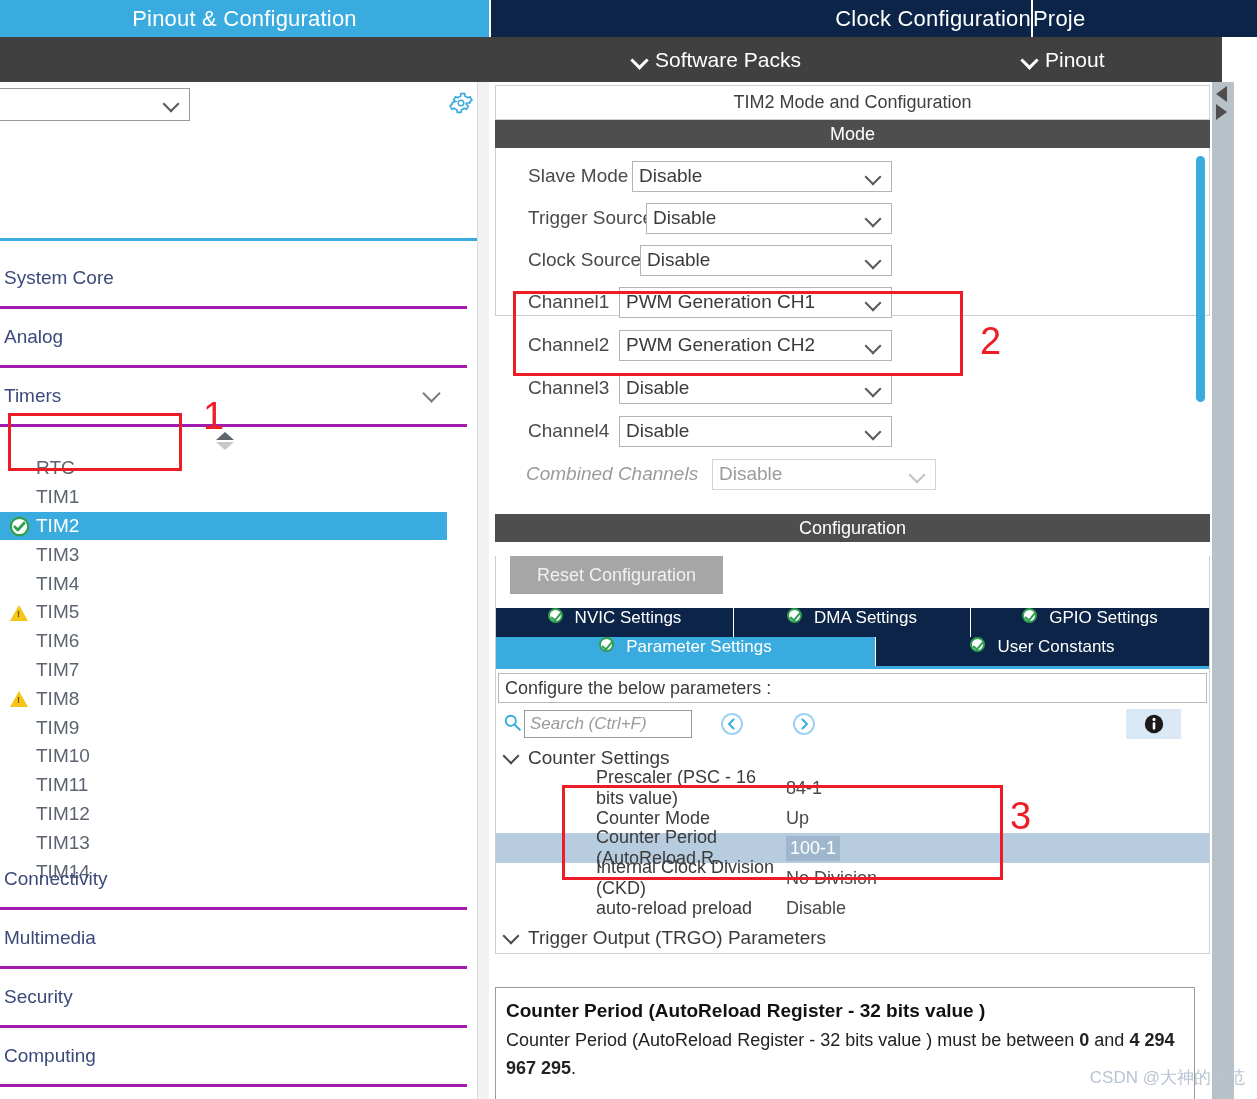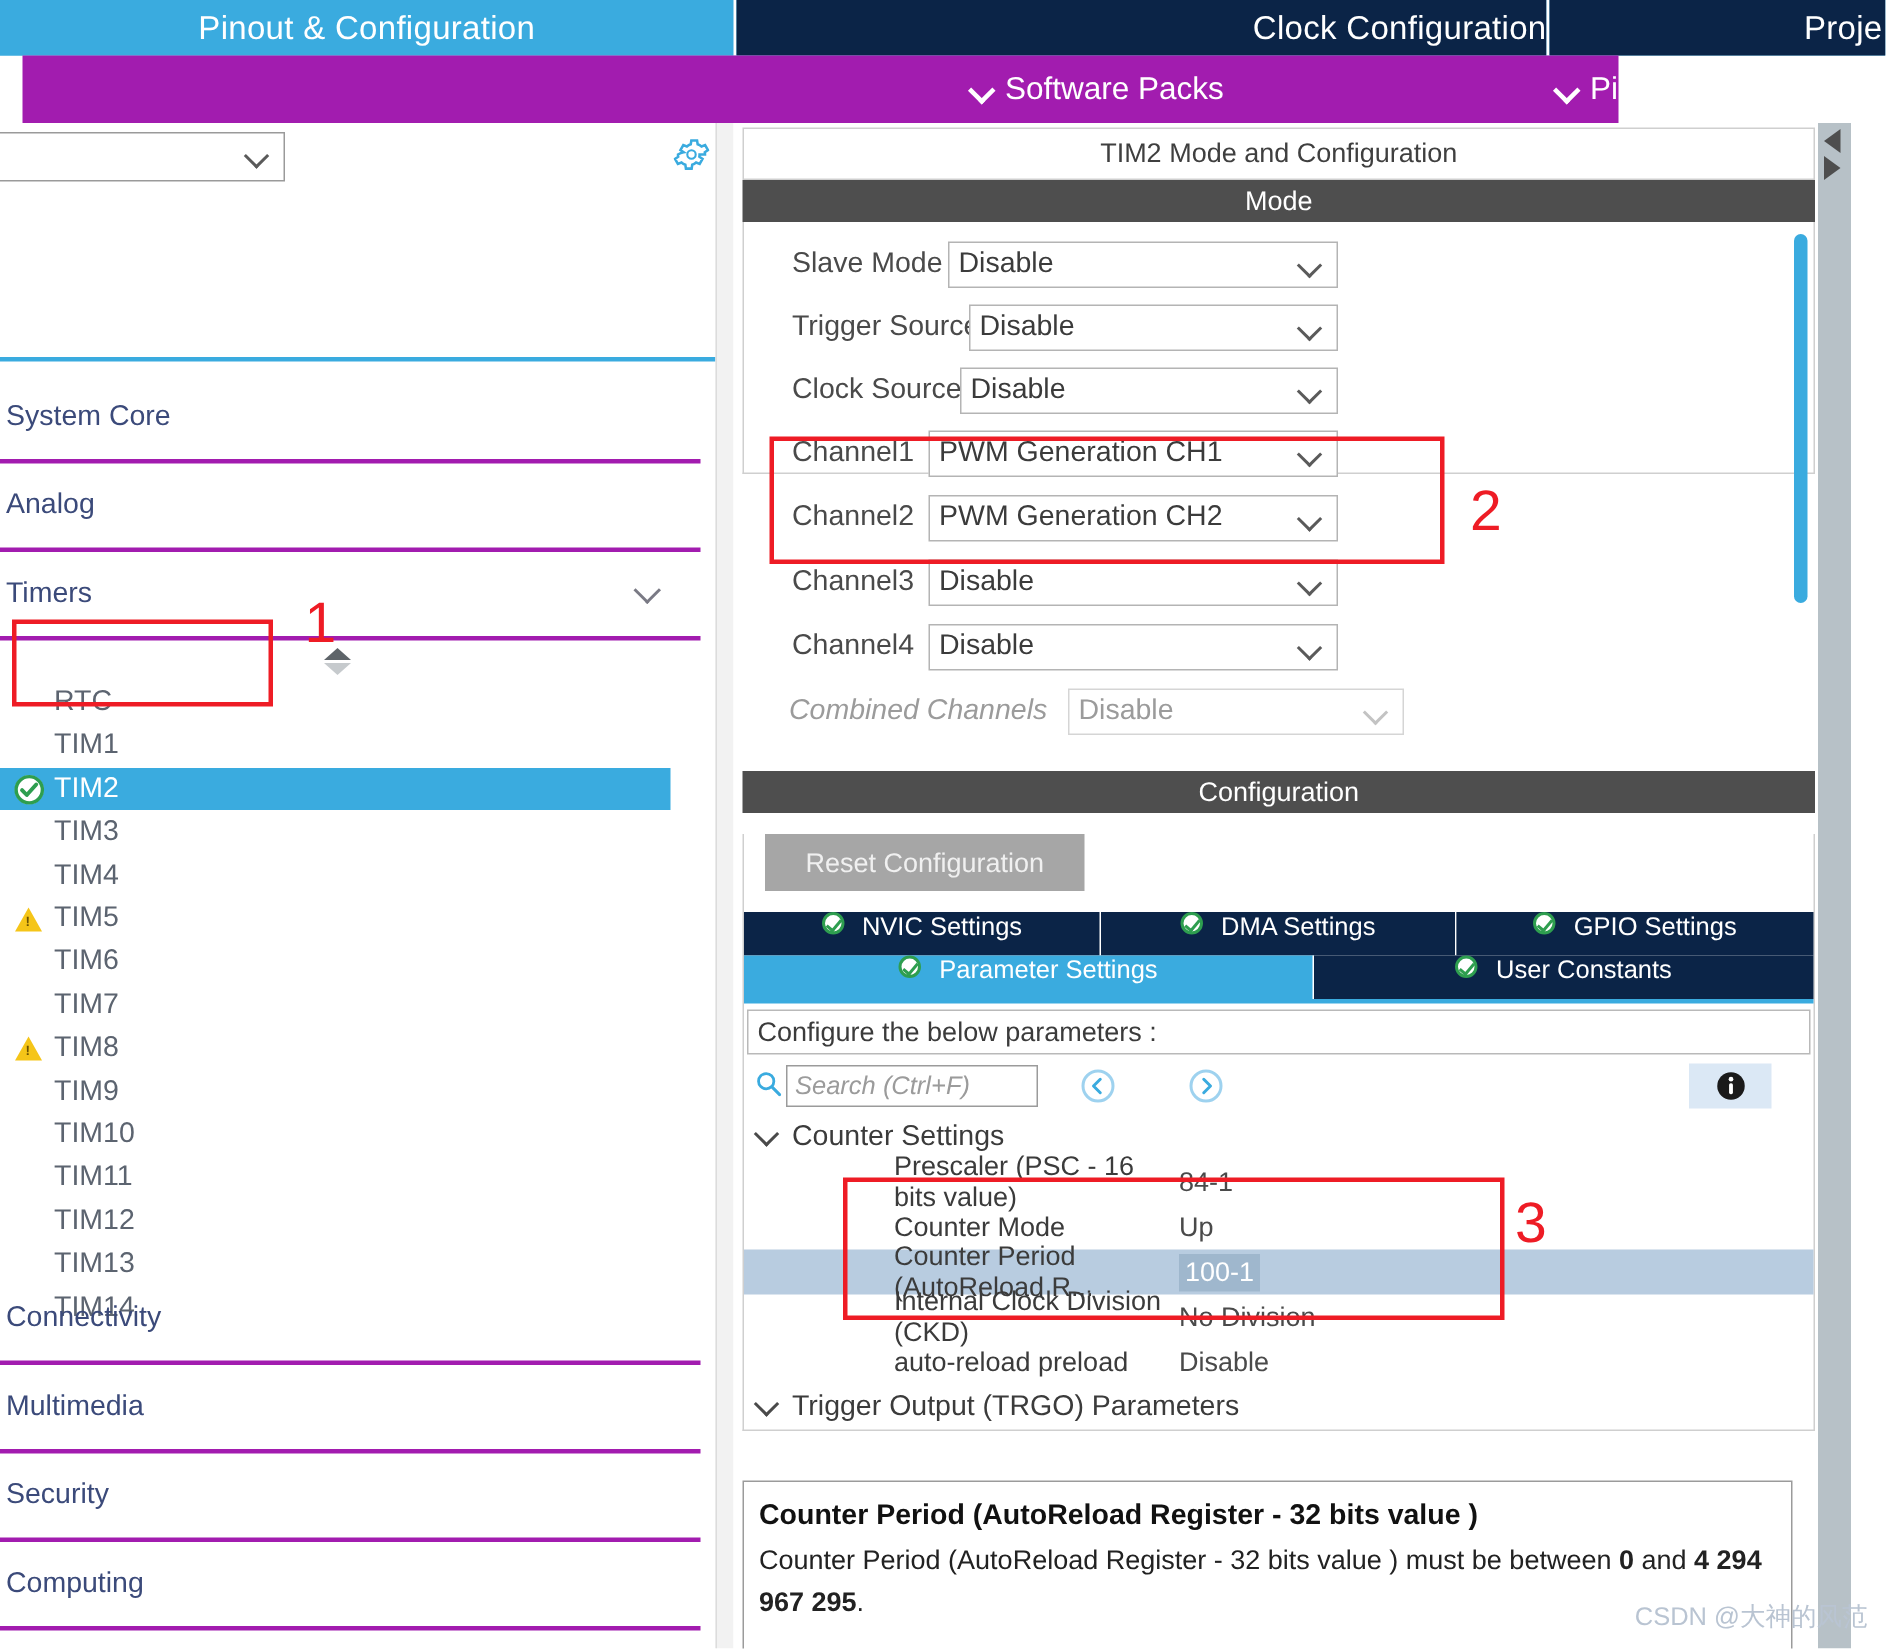--- a/index.html
+++ b/index.html
@@ -13,21 +13,21 @@
 
   
   .tabbar { position:absolute; left:0; top:0; width:1257px; height:37px; background:#3aabdf; display:flex; }
   .tab { height:37px; display:flex; align-items:center; justify-content:center;
          color:#ffffff; font-size:22px; letter-spacing:.2px; }
   .tab.active { background:#3aabdf; }
   .tab.dark { background:#0b2447;justify-content:flex-end; }
   .tab-sep { width:2px; background:#ffffff; height:37px; }
 
   
-  .subbar { position:absolute; left:0; top:37px; width:1064px; height:45px; background:#a21caf; display:flex; align-items:center;margin-left:15px; }
+  .subbar { position:absolute; left:0; top:37px; width:1222px; height:45px; background:#404040; display:flex; align-items:center; }
   .subitem { display:flex; align-items:center; color:#ffffff; font-size:21px; gap:8px; }
   .chev-d { display:inline-block; width:15px; height:15px; position:relative; }
   .chev-d::before{ content:""; position:absolute; left:1px; top:2px; width:10px; height:10px;
       border-right:3px solid #fff; border-bottom:3px solid #fff; transform:rotate(45deg); }
 
   
   .left { position:absolute; left:0; top:82px; width:489px; height:1017px; background:#ffffff; }
   .ip-select { position:absolute; left:-10px; top:6px; width:200px; height:33px;
       border:1px solid #9a9a9a; background:#fff; }
   .ip-select .cv { position:absolute; right:10px; top:9px; width:14px; height:14px; }
@@ -146,21 +146,21 @@
 
   <div class="tabbar">
     <div class="tab active" style="width:489px">
       <span>Pinout &amp; Configuration</span>
     </div>
     <div class="tab-sep"></div>
     <div class="tab dark" style="width:540px">
       <span>Clock Configuration</span>
     </div>
     <div class="tab-sep"></div>
-    <div class="tab dark" style="width:224px; justify-content:flex-end; padding-right:2px">
+    <div class="tab dark" style="width:224px; justify-content:flex-start; padding-right:2px">
       <span>Proje</span>
     </div>
   </div>
 
   <div class="subbar">
     <div class="subitem" style="position:absolute; left:632px">
       <span class="chev-d"></span>
       <span>Software Packs</span>
     </div>
     <div class="subitem" style="position:absolute; left:1022px">

